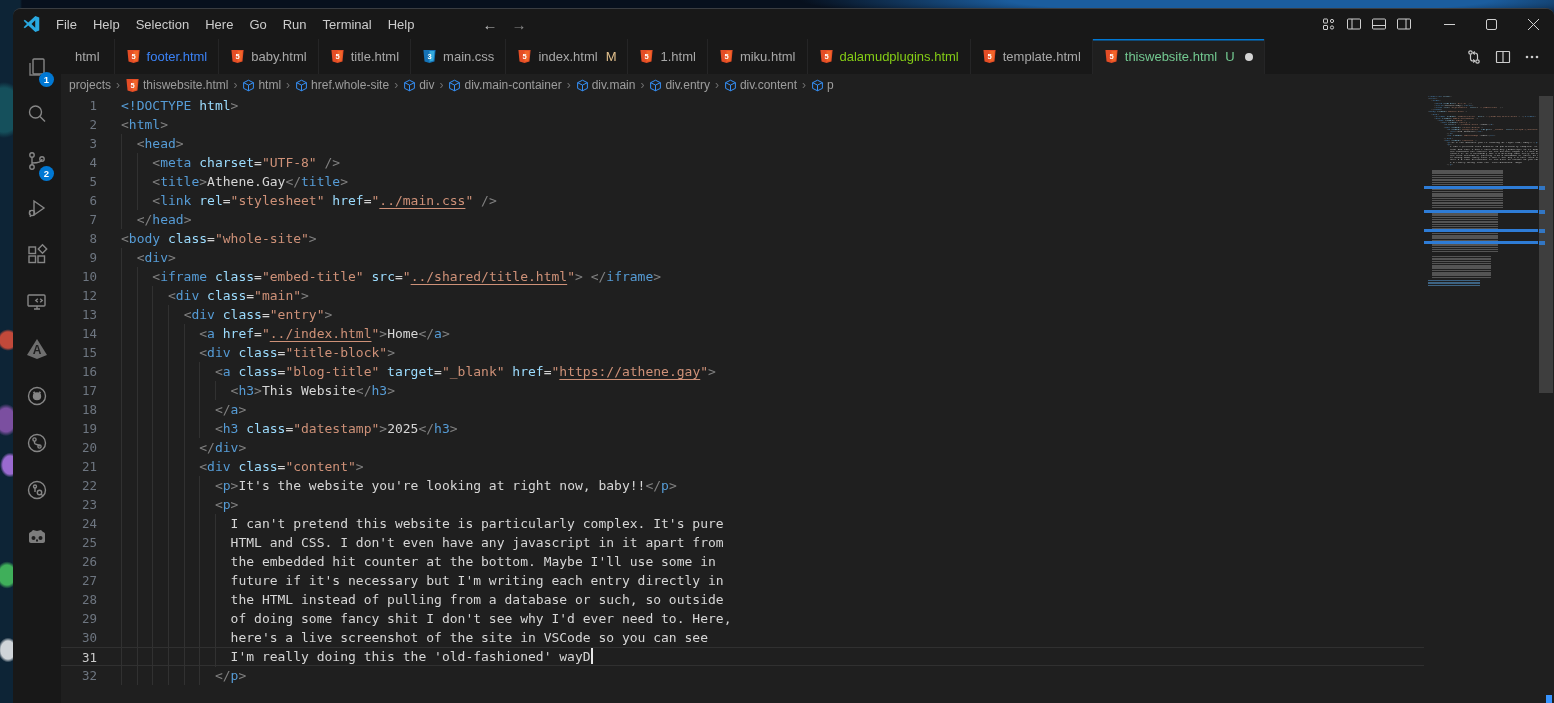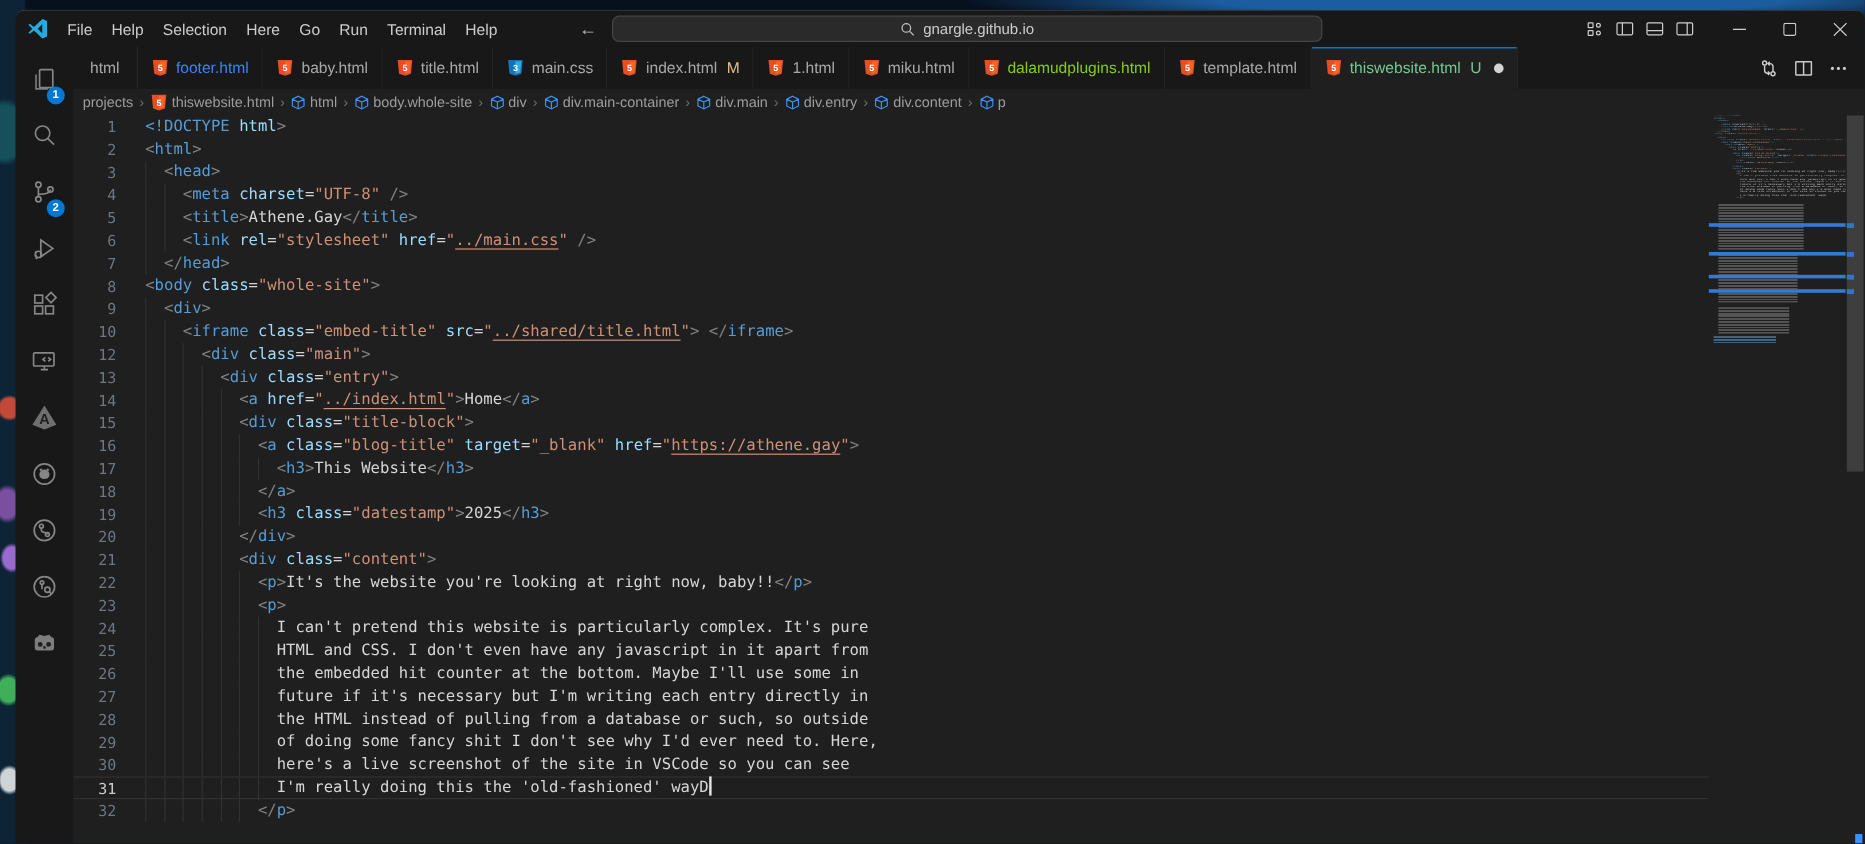--- a/index.html
+++ b/index.html
@@ -122,27 +122,20 @@
         <div class="menu-item">Here</div>
         <div class="menu-item">Go</div>
         <div class="menu-item">Run</div>
         <div class="menu-item">Terminal</div>
         <div class="menu-item">Help</div>
       </div>
     <div class="nav-arrows">
       <span>←</span>
       <span style="color:#8a8a8a">→</span>
     </div>
-    <div class="searchbox">
-      <svg width="13" height="13" viewBox="0 0 16 16">
-          <circle cx="6.5" cy="6.5" r="4.4" fill="none" stroke="#bdbdbd" stroke-width="1.3"></circle>
-          <path d="M10 10l4 4" stroke="#bdbdbd" stroke-width="1.3"></path>
-        </svg>
-      <span>gnargle.github.io</span>
-    </div>
     <div class="tb-right">
       <div class="layout-icons">
         <svg width="16" height="16" viewBox="0 0 16 16">
             <rect x="2.5" y="3" width="4" height="4" rx="0.5" fill="none" stroke="#cfcfcf"></rect>
             <rect x="2.5" y="9.5" width="4" height="4" rx="0.5" fill="none" stroke="#cfcfcf"></rect>
             <circle cx="11" cy="5" r="1.6" fill="none" stroke="#cfcfcf"></circle>
             <circle cx="11" cy="11.5" r="1.6" fill="none" stroke="#cfcfcf"></circle>
           </svg>
         <svg width="16" height="16" viewBox="0 0 16 16">
             <rect x="1.5" y="3" width="13" height="10" rx="1" fill="none" stroke="#cfcfcf"></rect>
@@ -419,21 +412,21 @@
             </span>
             <span>html</span>
           </span>
           <span class="crumb-sep">›</span>
           <span class="crumb">
             <span style="display:flex">
               <svg width="13" height="13" viewBox="0 0 16 16">
                 <path d="M8 1.5 14 4.5v7L8 14.5 2 11.5v-7zM2 4.5 8 7.5l6-3M8 7.5v7" fill="none" stroke="#3794ff" stroke-width="1.2"></path>
               </svg>
             </span>
-            <span>body.whole-site</span>
+            <span>href.whole-site</span>
           </span>
           <span class="crumb-sep">›</span>
           <span class="crumb">
             <span style="display:flex">
               <svg width="13" height="13" viewBox="0 0 16 16">
                 <path d="M8 1.5 14 4.5v7L8 14.5 2 11.5v-7zM2 4.5 8 7.5l6-3M8 7.5v7" fill="none" stroke="#3794ff" stroke-width="1.2"></path>
               </svg>
             </span>
             <span>div</span>
           </span>

